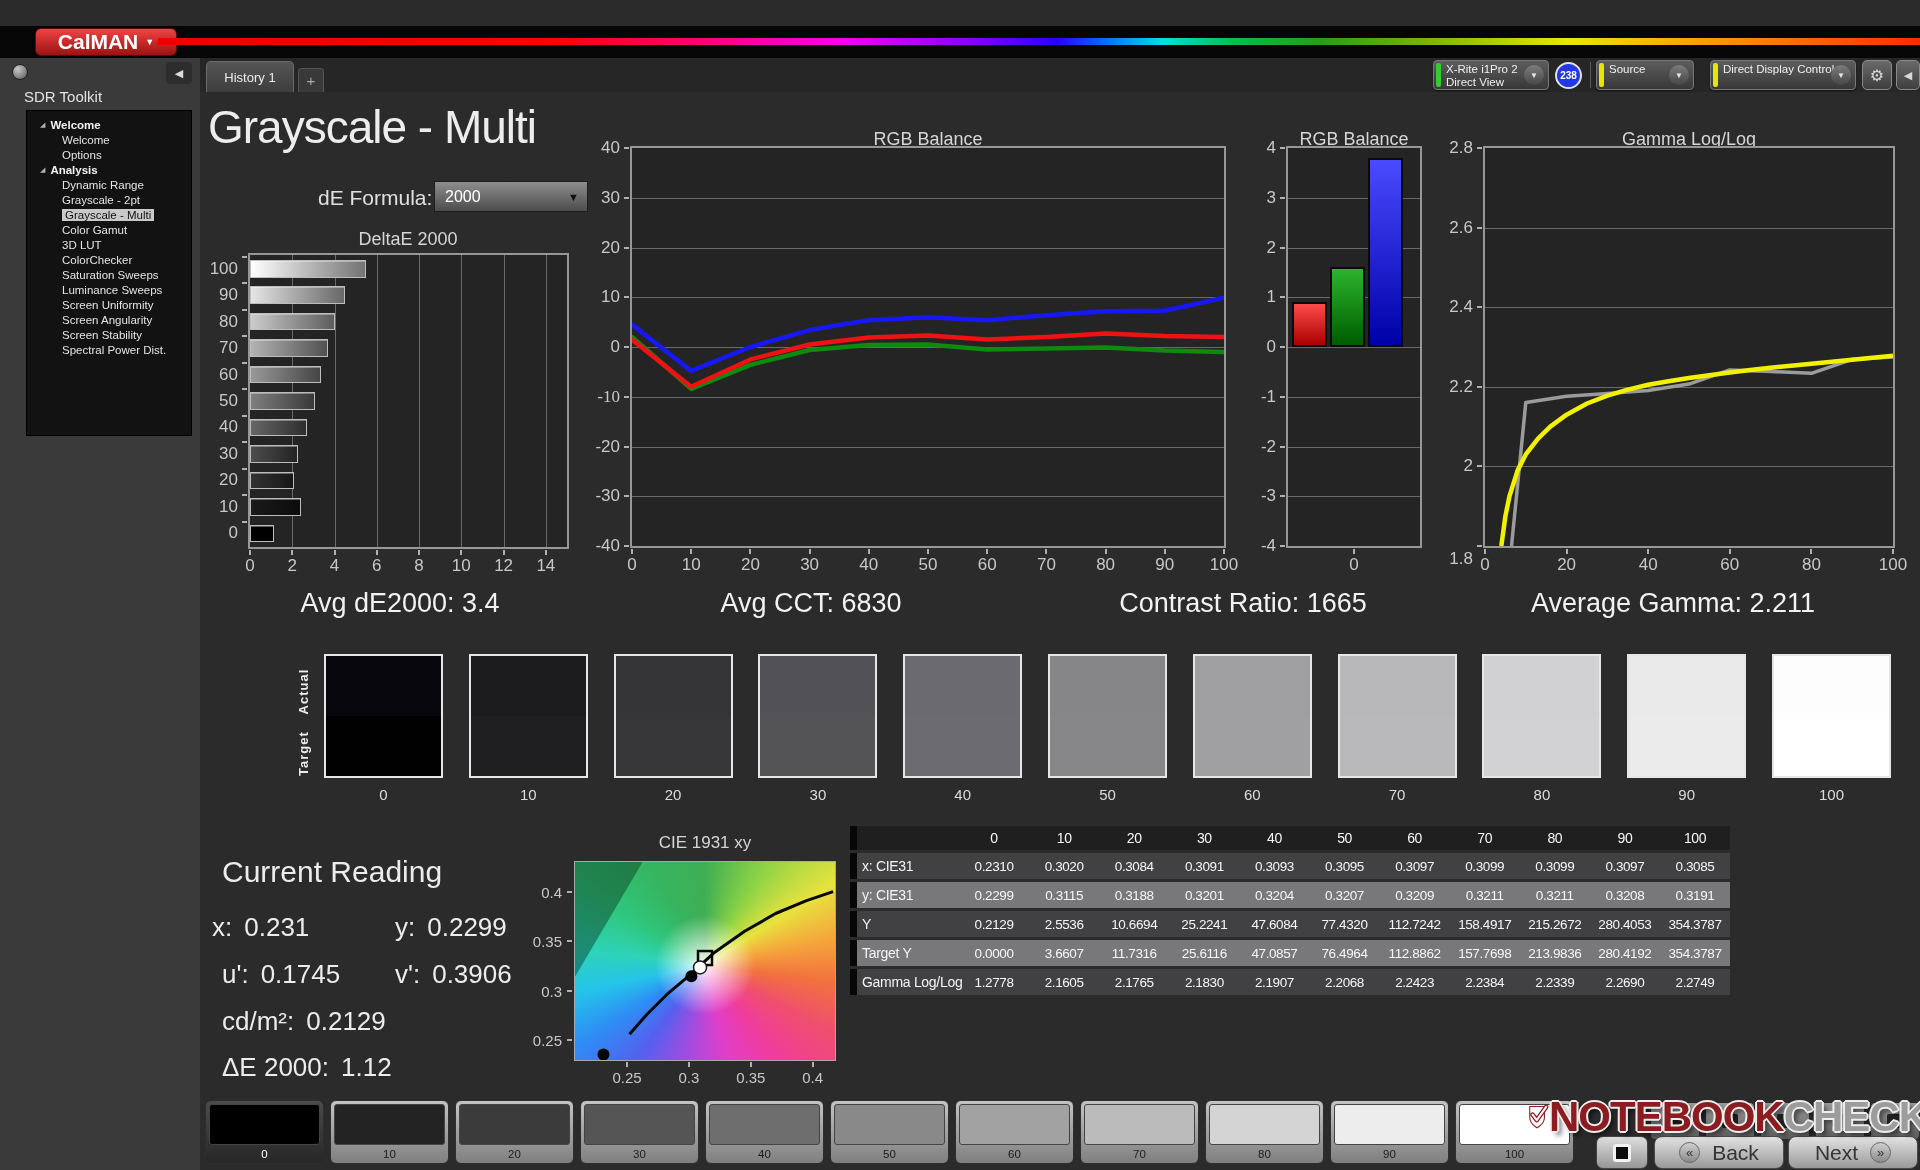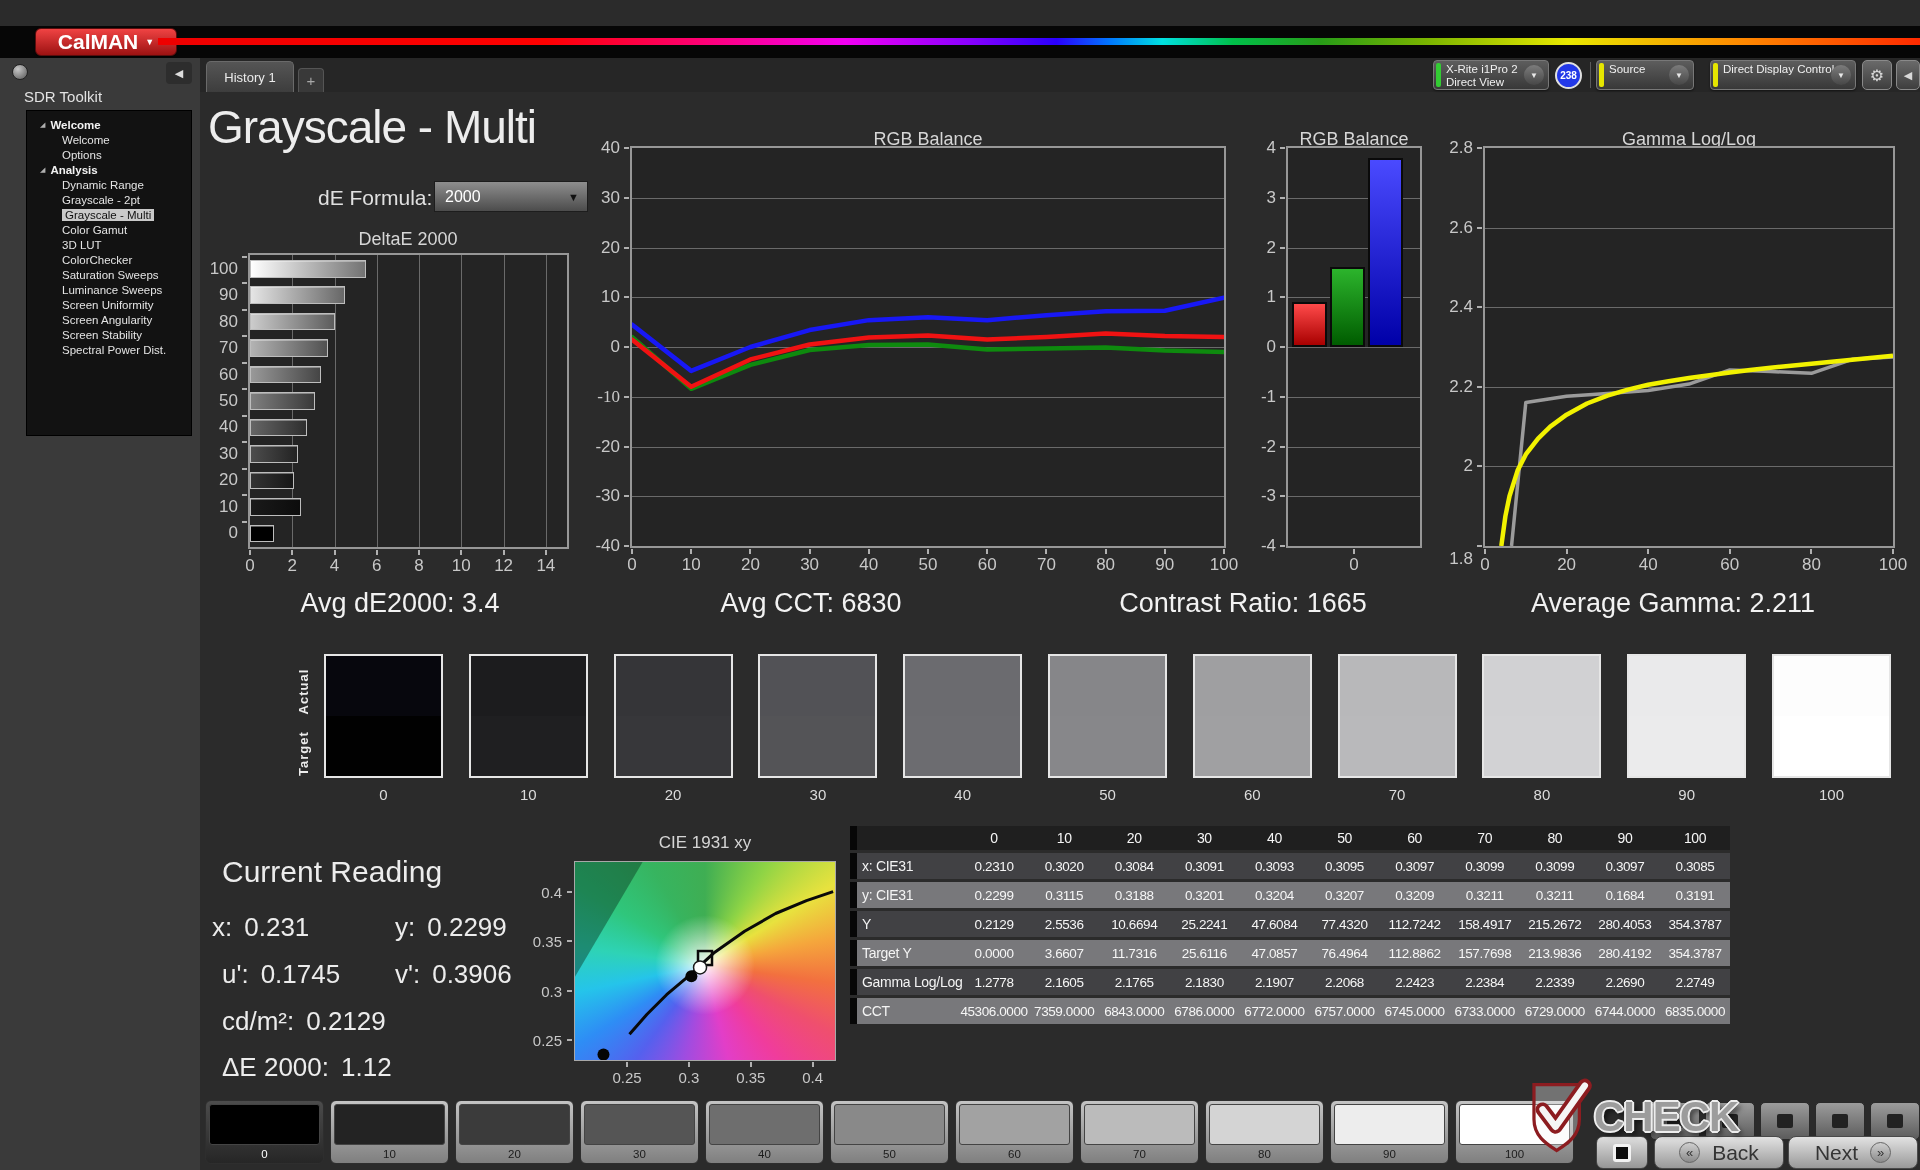--- a/index.html
+++ b/index.html
@@ -414,21 +414,21 @@
         <div class="t-label">y: CIE31</div>
         <div class="t-cell">0.2299</div>
         <div class="t-cell">0.3115</div>
         <div class="t-cell">0.3188</div>
         <div class="t-cell">0.3201</div>
         <div class="t-cell">0.3204</div>
         <div class="t-cell">0.3207</div>
         <div class="t-cell">0.3209</div>
         <div class="t-cell">0.3211</div>
         <div class="t-cell">0.3211</div>
-        <div class="t-cell">0.1684</div>
+        <div class="t-cell">0.3208</div>
         <div class="t-cell">0.3191</div>
       </div>
       <div class="t-row dark">
         <div class="t-label">Y</div>
         <div class="t-cell">0.2129</div>
         <div class="t-cell">2.5536</div>
         <div class="t-cell">10.6694</div>
         <div class="t-cell">25.2241</div>
         <div class="t-cell">47.6084</div>
         <div class="t-cell">77.4320</div>
@@ -459,34 +459,20 @@
         <div class="t-cell">2.1765</div>
         <div class="t-cell">2.1830</div>
         <div class="t-cell">2.1907</div>
         <div class="t-cell">2.2068</div>
         <div class="t-cell">2.2423</div>
         <div class="t-cell">2.2384</div>
         <div class="t-cell">2.2339</div>
         <div class="t-cell">2.2690</div>
         <div class="t-cell">2.2749</div>
       </div>
-      <div class="t-row light">
-        <div class="t-label">CCT</div>
-        <div class="t-cell">45306.0000</div>
-        <div class="t-cell">7359.0000</div>
-        <div class="t-cell">6843.0000</div>
-        <div class="t-cell">6786.0000</div>
-        <div class="t-cell">6772.0000</div>
-        <div class="t-cell">6757.0000</div>
-        <div class="t-cell">6745.0000</div>
-        <div class="t-cell">6733.0000</div>
-        <div class="t-cell">6729.0000</div>
-        <div class="t-cell">6744.0000</div>
-        <div class="t-cell">6835.0000</div>
-      </div>
     </div>
 
   <div id="patch-strip">
       <div class="patch selected" style="left: 205px;">
         <div class="patch-swatch" style="background: rgb(0, 0, 0);"></div>
         <div class="patch-lab">0</div>
       </div>
       <div class="patch" style="left: 330px;">
         <div class="patch-swatch" style="background: rgb(35, 35, 35);"></div>
         <div class="patch-lab">10</div>
@@ -556,20 +542,21 @@
     <span>Next</span>
     <span class="nav-circ">»</span>
   </div>
 
   <div id="watermark">
     <svg width="66" height="80" viewBox="0 0 60 74">
       <path d="M5,7 h42 v32 c0,16 -12,23 -21,29 c-9,-6 -21,-13 -21,-29 z" fill="rgba(245,245,245,0.35)" stroke="#8c1c20" stroke-width="3"></path>
       <path d="M13,30 L25,46 L52,8" fill="none" stroke="#8c1c20" stroke-width="13" stroke-linecap="round" stroke-linejoin="round"></path>
       <path d="M13,30 L25,46 L52,8" fill="none" stroke="#f5f5f5" stroke-width="6" stroke-linecap="round" stroke-linejoin="round"></path>
     </svg>
+    <span class="wm-text wm-red">NOTEBOOK</span>
       <span class="wm-text wm-gray">CHECK</span>
   </div>
 
 <div class="ylab" style="left: 190px; width: 48px; right: auto; text-align: right; top: 268.75px;">100</div>
     <div class="tickmark" style="left: 242px; top: 256px; width: 5px; height: 2px;"></div>
     <div class="ylab" style="left: 190px; width: 48px; right: auto; text-align: right; top: 295.2px;">90</div>
     <div class="tickmark" style="left: 242px; top: 282.45px; width: 5px; height: 2px;"></div>
     <div class="ylab" style="left: 190px; width: 48px; right: auto; text-align: right; top: 321.65px;">80</div>
     <div class="tickmark" style="left: 242px; top: 308.9px; width: 5px; height: 2px;"></div>
     <div class="ylab" style="left: 190px; width: 48px; right: auto; text-align: right; top: 348.1px;">70</div>

